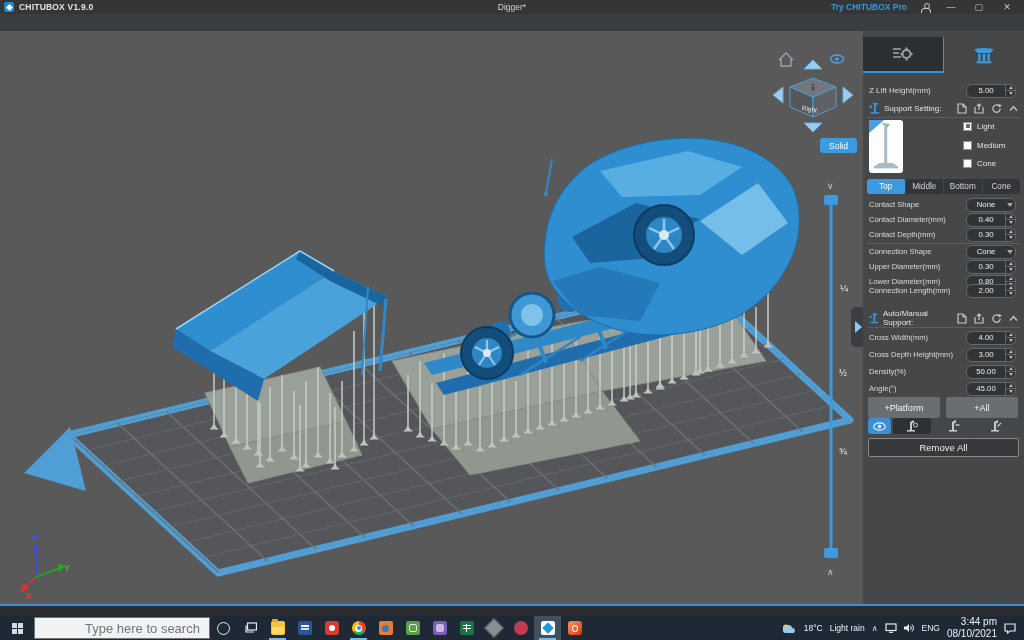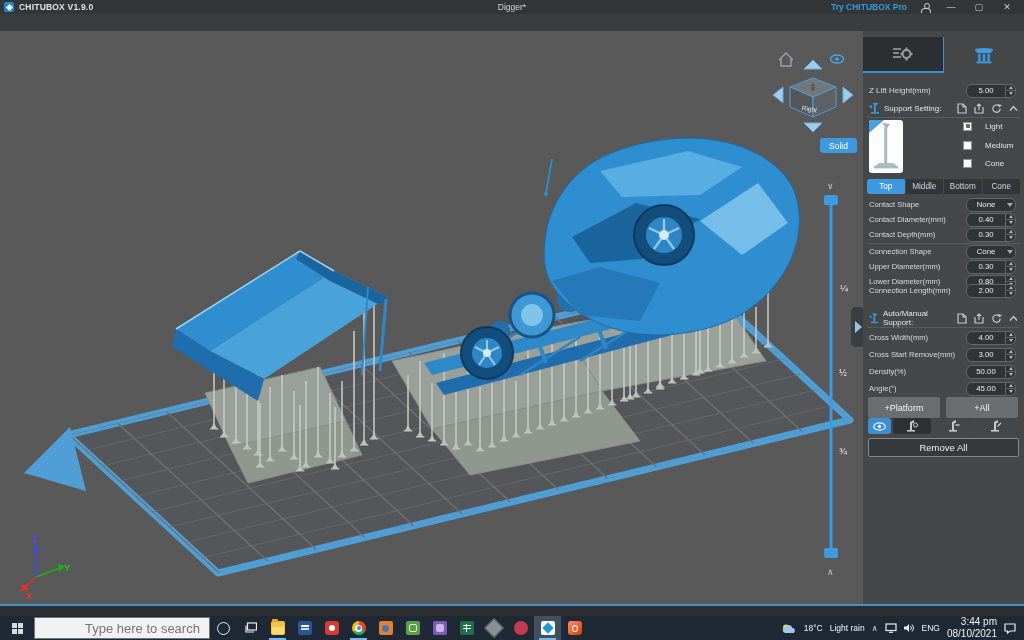--- a/index.html
+++ b/index.html
@@ -45,21 +45,21 @@
   .sd:after{content:"";border-left:2.5px solid transparent;border-right:2.5px solid transparent;border-top:3px solid #b9babc;}
   .sd{border-top:1px solid #63676a;}
   .ddval{flex:1;display:flex;align-items:center;justify-content:center;font-size:7.8px;}
   .dda{width:10px;display:flex;align-items:center;justify-content:center;}
   .dda:after{content:"";border-left:3.5px solid transparent;border-right:3.5px solid transparent;border-top:4px solid #a7a9ab;}
   .sect{position:absolute;left:6px;right:6px;height:14px;display:flex;align-items:center;gap:4px;}
   .sect .stitle{font-size:8px;color:#e4e5e6;}
   .secticons{margin-left:auto;display:flex;align-items:center;gap:7px;}
   .divider{position:absolute;left:4px;right:4px;height:1px;background:#5a5d60;}
   .preview{position:absolute;left:6px;top:89px;width:34px;height:53px;background:#fdfdfd;border-radius:3px;overflow:hidden;}
-  .cbrow{position:absolute;left:100px;height:12px;display:flex;align-items:center;gap:13px;}
+  .cbrow{position:absolute;left:100px;height:12px;display:flex;align-items:center;gap:5px;}
   .cbbox{width:9px;height:9px;background:#fff;border:1px solid #8d8f91;box-sizing:border-box;position:relative;}
   .cbbox.checked:after{content:"";position:absolute;left:1.5px;top:1.5px;width:4px;height:4px;background:#6a6d70;}
   .cblabel{font-size:8px;color:#e4e5e6;}
   .seg{position:absolute;left:4px;right:4px;top:148px;height:15px;display:flex;background:#323539;border-radius:2px;overflow:hidden;}
   .segbtn{flex:1;display:flex;align-items:center;justify-content:center;font-size:8.2px;color:#d4d5d6;border-right:1px solid #44474a;}
   .segbtn:last-child{border-right:none;}
   .segbtn.active{background:#3d9ae0;color:#fff;border-radius:2px;}
   .bigbtn{position:absolute;height:21px;background:#6b6e71;border-radius:2px;color:#f4f4f4;font-size:9px;
           display:flex;align-items:center;justify-content:center;}
   .iconbtn{position:absolute;height:16px;border-radius:3px;display:flex;align-items:center;justify-content:center;}
@@ -492,21 +492,21 @@
     <span class="plabel">Cross Width(mm)</span>
     <div class="ctrl">
       <span class="spinval">4.00</span>
       <span class="spinbtns">
           <i class="su"></i>
           <i class="sd"></i>
         </span>
     </div>
   </div>
   <div class="prow" style="top:317px">
-    <span class="plabel">Cross Start Remove(mm)</span>
+    <span class="plabel">Cross Depth Height(mm)</span>
     <div class="ctrl">
       <span class="spinval">3.00</span>
       <span class="spinbtns">
           <i class="su"></i>
           <i class="sd"></i>
         </span>
     </div>
   </div>
   <div class="prow" style="top:334px">
     <span class="plabel">Density(%)</span>

